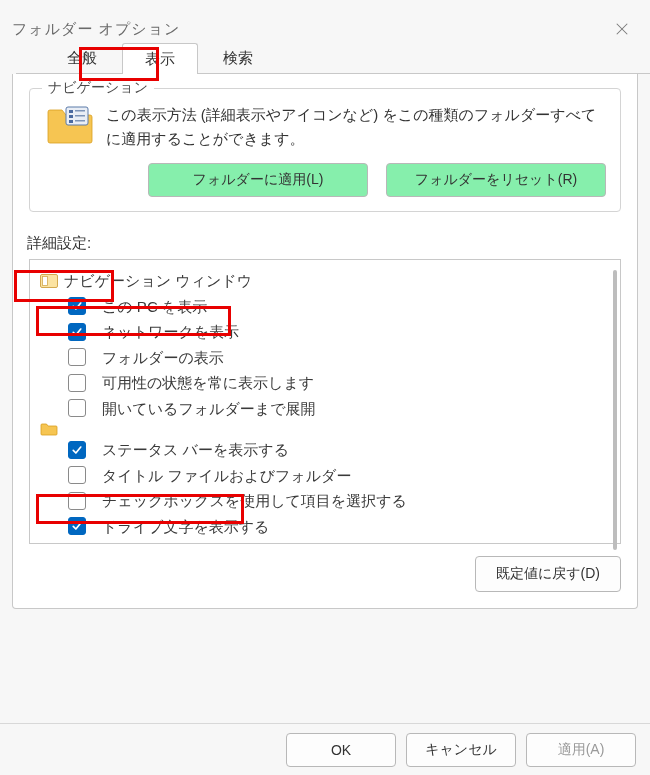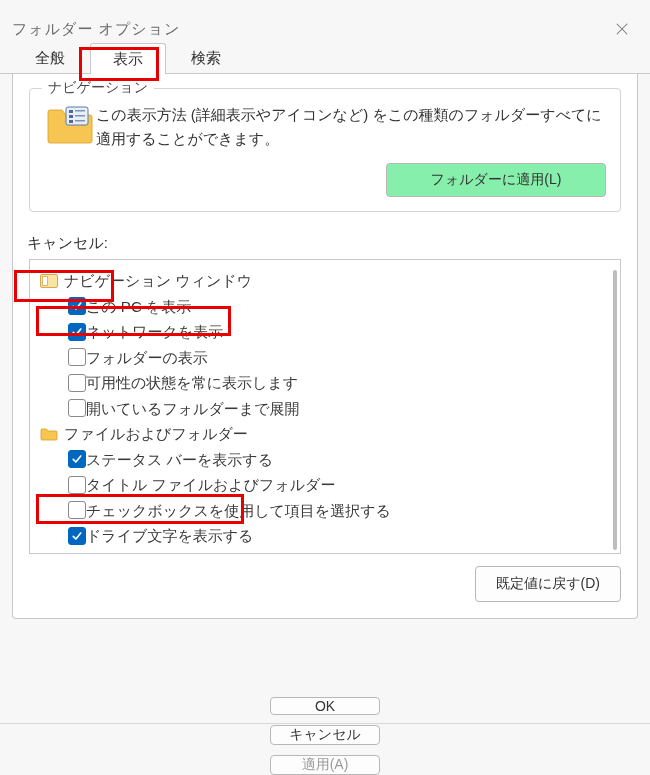--- a/index.html
+++ b/index.html
@@ -29,24 +29,25 @@
     width: 44px; height: 32px;
     display: flex; align-items: center; justify-content: center;
     color: #7a7a7a;
   }
   .titlebar .close svg { width: 14px; height: 14px; }
 
   
   .tabs {
     display: flex;
     align-items: flex-end;
-    padding-left: 12px;
+    padding-left: 28px;
     height: 32px;
     border-bottom: 1px solid #c8c8c8;
     position: relative;
+    margin-left: 16px;
   }
   .tab {
     padding: 6px 22px 5px 22px;
     font-size: 15px;
     color: #333;
     border: 1px solid transparent;
     border-bottom: none;
     margin-right: 2px;
     position: relative;
     background: transparent;
@@ -83,20 +84,21 @@
     background: #fff;
     padding: 0 6px;
     font-size: 14px;
     color: #4a4a4a;
   }
 
   
   .folder-row {
     display: flex;
     align-items: flex-start;
+    gap: 10px;
   }
   .folder-icon-wrap {
     width: 52px;
     flex: 0 0 52px;
     display: flex;
     align-items: flex-start;
     justify-content: center;
   }
   .folder-icon svg { width: 48px; height: 42px; }
   .folder-desc {
@@ -150,21 +152,21 @@
   .tree-group-row {
     display: flex;
     align-items: center;
     gap: 6px;
   }
   .tree-group-row .ticon svg { width: 18px; height: 16px; display: block; }
   .tree-children { padding-left: 28px; }
   .tree-item {
     display: flex;
     align-items: center;
-    gap: 0;
+    gap: 16px;
   }
   .cb {
     width: 18px; height: 18px;
     border: 1.5px solid #8a8a8a;
     border-radius: 3px;
     display: inline-flex;
     align-items: center;
     justify-content: center;
     flex: 0 0 18px;
     background: #fff;
@@ -215,21 +217,20 @@
     position: absolute;
     left: 0; right: 0; bottom: 0;
     height: 52px;
     border-top: 1px solid #d8d8d8;
     background: #f7f7f7;
     display: flex;
     justify-content: flex-end;
     align-items: center;
     gap: 10px;
     padding: 0 14px;
-    flex-direction: column;
   }
   .footer button {
     height: 34px;
     min-width: 110px;
     padding: 0 16px;
     border: 1px solid #b8b8b8;
     background: #fdfdfd;
     border-radius: 4px;
     font-size: 14px;
     color: #333;
@@ -272,24 +273,25 @@
             <rect x="29" y="12" width="10" height="1.5" fill="#7d94b8"></rect>
             <rect x="23" y="17" width="4" height="3" fill="#4a6aa0"></rect>
             <rect x="29" y="17" width="10" height="1.5" fill="#7d94b8"></rect>
           </svg>
         </span>
       </div>
       <div class="folder-desc">この表示方法 (詳細表示やアイコンなど) をこの種類のフォルダーすべてに適用することができます。</div>
     </div>
     <div class="group-buttons">
       <button>フォルダーに適用(L)</button>
+      <button>フォルダーをリセット(R)</button>
     </div>
   </div>
 
-  <div class="adv-head">キャンセル:</div>
+  <div class="adv-head">詳細設定:</div>
 
   <div class="tree-wrap">
     <div class="tree" id="tree">
 
       <div class="tree-group">
           <div class="tree-group-row">
             <span class="ticon">
               <svg viewBox="0 0 18 16">
                 <rect x="0.5" y="1.5" width="17" height="13" rx="1.5" fill="#fbe3a2" stroke="#d3a94f" stroke-width="1"></rect>
                 <rect x="2.5" y="3.5" width="5" height="9" fill="#ffffff" stroke="#d3a94f" stroke-width="0.8"></rect>
@@ -328,21 +330,20 @@
             </div>
           </div>
         </div>
         <div class="tree-group">
           <div class="tree-group-row">
             <span class="ticon">
               <svg viewBox="0 0 18 16">
                 <path d="M1 5 L1 13 Q1 14 2 14 L16 14 Q17 14 17 13 L17 6 Q17 5 16 5 L8 5 L6.5 3 L2 3 Q1 3 1 4 Z" fill="#f6c552" stroke="#d99e20" stroke-width="0.8"></path>
               </svg>
             </span>
-            <span>ファイルおよびフォルダー</span>
           </div>
           <div class="tree-children">
             <div class="tree-item">
               <span class="cb checked">
                 <svg viewBox="0 0 16 16">
                   <polyline points="3,8.5 6.5,12 13,4" fill="none" stroke="#fff" stroke-width="2.2" stroke-linecap="round" stroke-linejoin="round"></polyline>
                 </svg>
               </span>
               <span>ステータス バーを表示する</span>
             </div>

